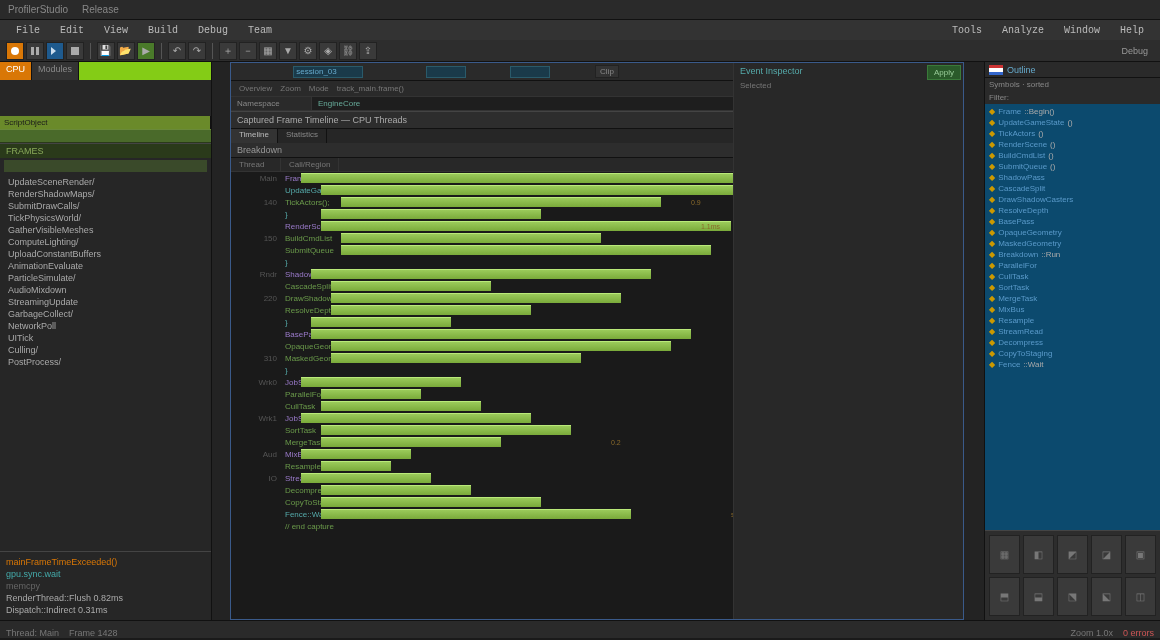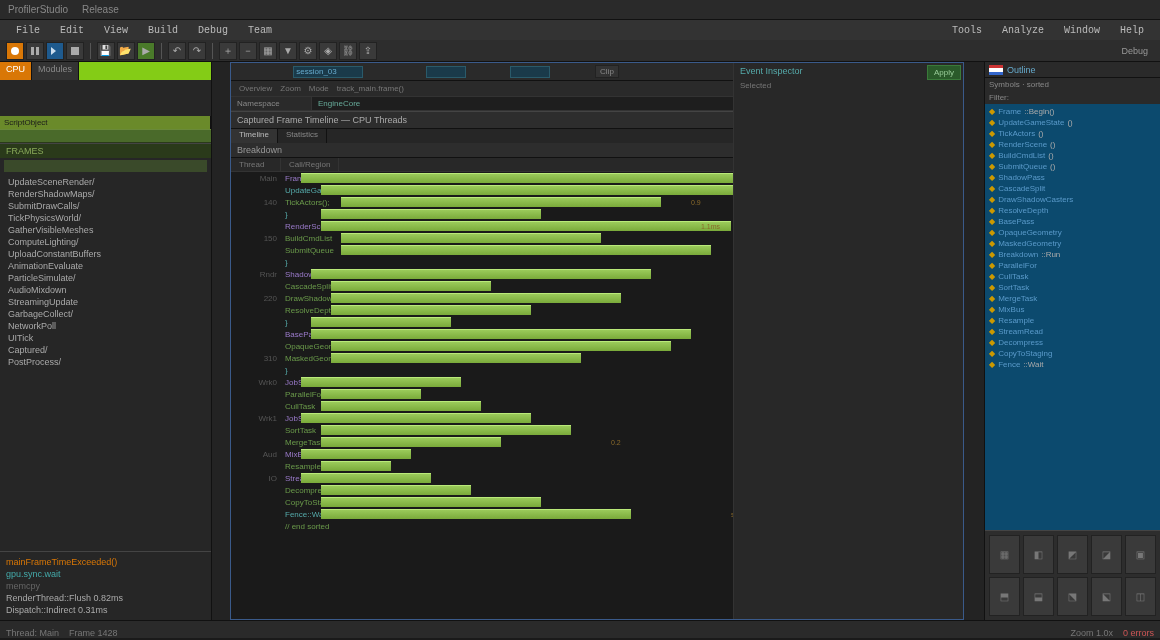--- a/index.html
+++ b/index.html
@@ -166,21 +166,21 @@
           <div class="tree-item">GatherVisibleMeshes</div>
           <div class="tree-item">ComputeLighting/</div>
           <div class="tree-item">UploadConstantBuffers</div>
           <div class="tree-item">AnimationEvaluate</div>
           <div class="tree-item">ParticleSimulate/</div>
           <div class="tree-item">AudioMixdown</div>
           <div class="tree-item">StreamingUpdate</div>
           <div class="tree-item">GarbageCollect/</div>
           <div class="tree-item">NetworkPoll</div>
           <div class="tree-item">UITick</div>
-          <div class="tree-item">Captured/</div>
+          <div class="tree-item">Culling/</div>
           <div class="tree-item">PostProcess/</div>
         </div>
     </div>
     <div class="bottom-block" id="bottom-host">
         <div class="ln orange">mainFrameTimeExceeded()</div>
         <div class="ln cyan">gpu.sync.wait</div>
         <div class="ln dim">memcpy</div>
         <div class="ln ">RenderThread::Flush  0.82ms</div>
         <div class="ln ">Dispatch::Indirect   0.31ms</div>
       </div>
@@ -363,21 +363,21 @@
                 <div class="bar" style="left: 90px; width: 220px;"></div>
               </div>
               <div class="code-line">
                 <div class="gutter"></div>
                 <div class="lbl kw">Fence::Wait</div>
                 <div class="bar" style="left: 90px; width: 310px;"></div>
                 <div class="ann" style="left: 500px;">stall</div>
               </div>
               <div class="code-line">
                 <div class="gutter"></div>
-                <div class="lbl ">// end sorted</div>
+                <div class="lbl ">// end capture</div>
               </div>
             </div>
         </div>
         <div class="doc-right-side" style="position:relative">
           <div class="drtitle">Event Inspector</div>
           <div class="drsub">Selected</div>
           <div class="side-action">
             <div class="sbtn">Apply</div>
           </div>
         </div>

